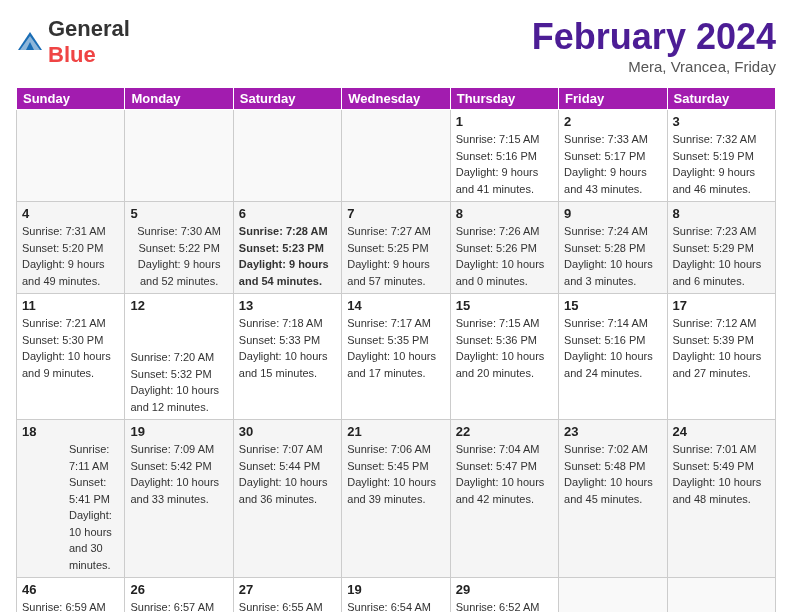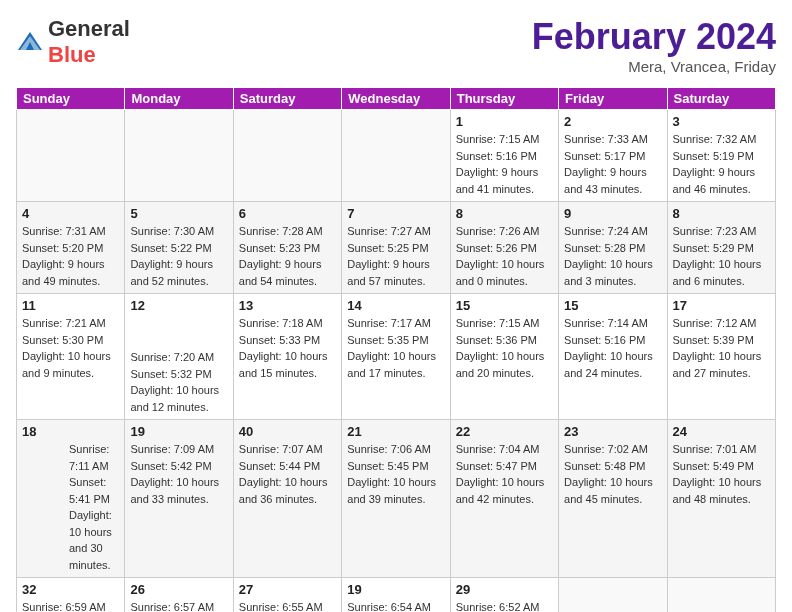--- a/index.html
+++ b/index.html
@@ -146,27 +146,27 @@
       </tr>
       <tr>
         <td>
           <span class="day-number">4</span>
           <div class="day-info" style="white-space: pre-line;">Sunrise: 7:31 AM
 Sunset: 5:20 PM
 Daylight: 9 hours and 49 minutes.</div>
         </td>
         <td>
           <span class="day-number">5</span>
-          <div class="day-info" style="white-space: pre-line;">Sunrise: 7:30 AM
+          <div class="day-info" style="white-space: pre-line; text-align: center;">Sunrise: 7:30 AM
 Sunset: 5:22 PM
 Daylight: 9 hours and 52 minutes.</div>
         </td>
         <td>
           <span class="day-number">6</span>
-          <div class="day-info" style="white-space: pre-line;">Sunrise: 7:28 AM
+          <div class="day-info" style="white-space: pre-line; font-weight: bold;">Sunrise: 7:28 AM
 Sunset: 5:23 PM
 Daylight: 9 hours and 54 minutes.</div>
         </td>
         <td>
           <span class="day-number">7</span>
           <div class="day-info" style="white-space: pre-line;">Sunrise: 7:27 AM
 Sunset: 5:25 PM
 Daylight: 9 hours and 57 minutes.</div>
         </td>
         <td>
@@ -239,21 +239,21 @@
 Sunset: 5:41 PM
 Daylight: 10 hours and 30 minutes.</div>
         </td>
         <td>
           <span class="day-number">19</span>
           <div class="day-info" style="white-space: pre-line;">Sunrise: 7:09 AM
 Sunset: 5:42 PM
 Daylight: 10 hours and 33 minutes.</div>
         </td>
         <td>
-          <span class="day-number">40</span>
+          <span class="day-number">30</span>
           <div class="day-info" style="white-space: pre-line;">Sunrise: 7:07 AM
 Sunset: 5:44 PM
 Daylight: 10 hours and 36 minutes.</div>
         </td>
         <td>
           <span class="day-number">21</span>
           <div class="day-info" style="white-space: pre-line;">Sunrise: 7:06 AM
 Sunset: 5:45 PM
 Daylight: 10 hours and 39 minutes.</div>
         </td>
@@ -271,21 +271,21 @@
         </td>
         <td>
           <span class="day-number">24</span>
           <div class="day-info" style="white-space: pre-line;">Sunrise: 7:01 AM
 Sunset: 5:49 PM
 Daylight: 10 hours and 48 minutes.</div>
         </td>
       </tr>
       <tr>
         <td>
-          <span class="day-number">32</span>
+          <span class="day-number">46</span>
           <div class="day-info" style="white-space: pre-line;">Sunrise: 6:59 AM
 Sunset: 5:51 PM
 Daylight: 10 hours and 51 minutes.</div>
         </td>
         <td>
           <span class="day-number">26</span>
           <div class="day-info" style="white-space: pre-line;">Sunrise: 6:57 AM
 Sunset: 5:52 PM
 Daylight: 10 hours and 54 minutes.</div>
         </td>

